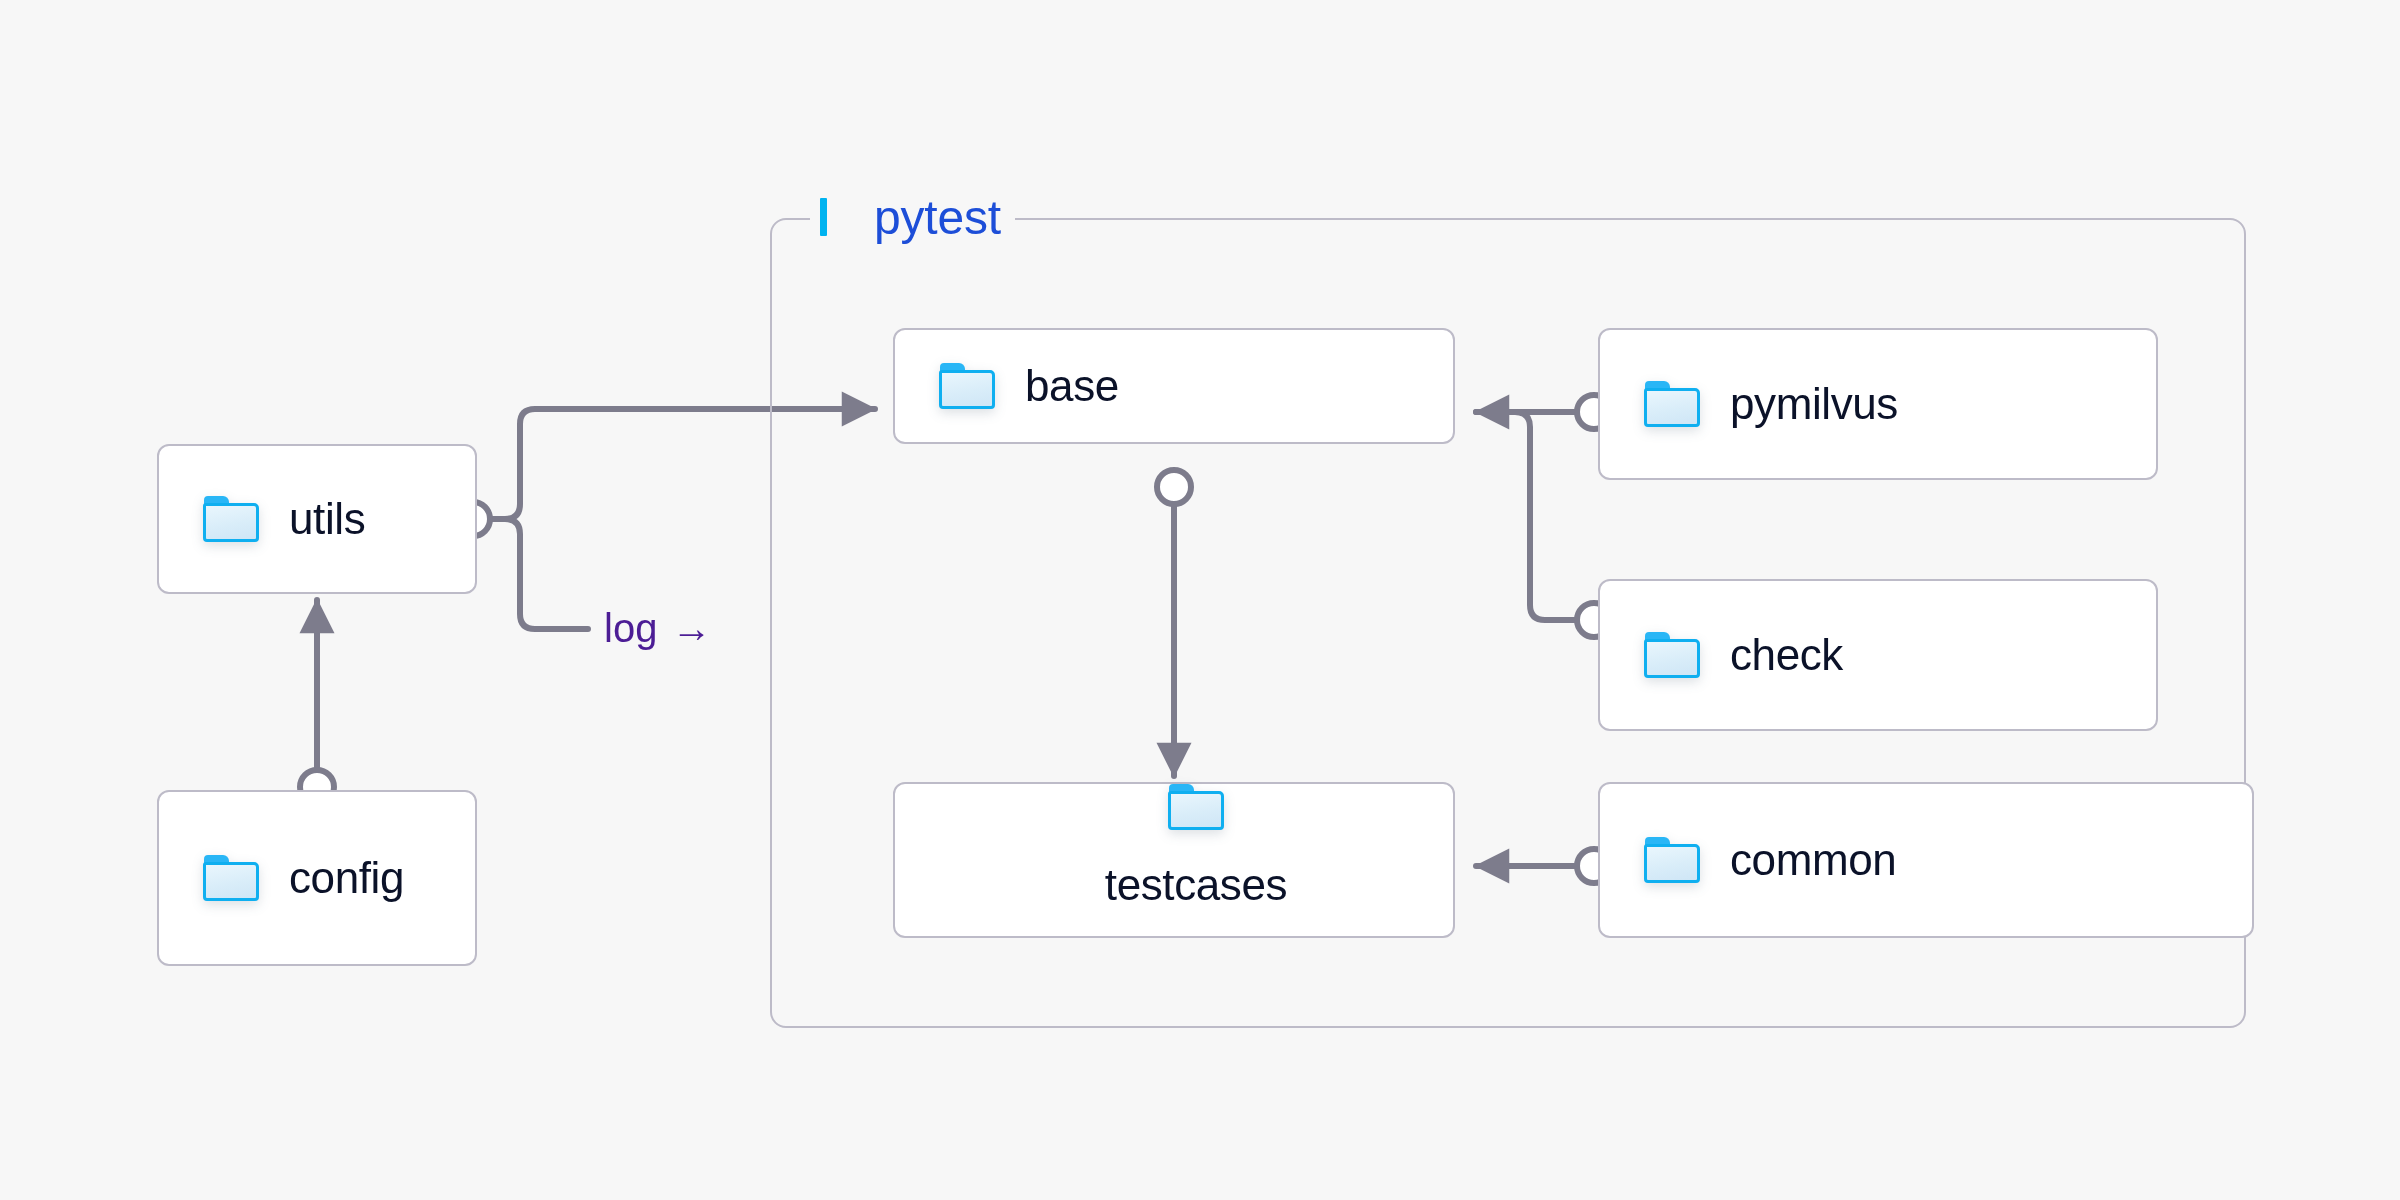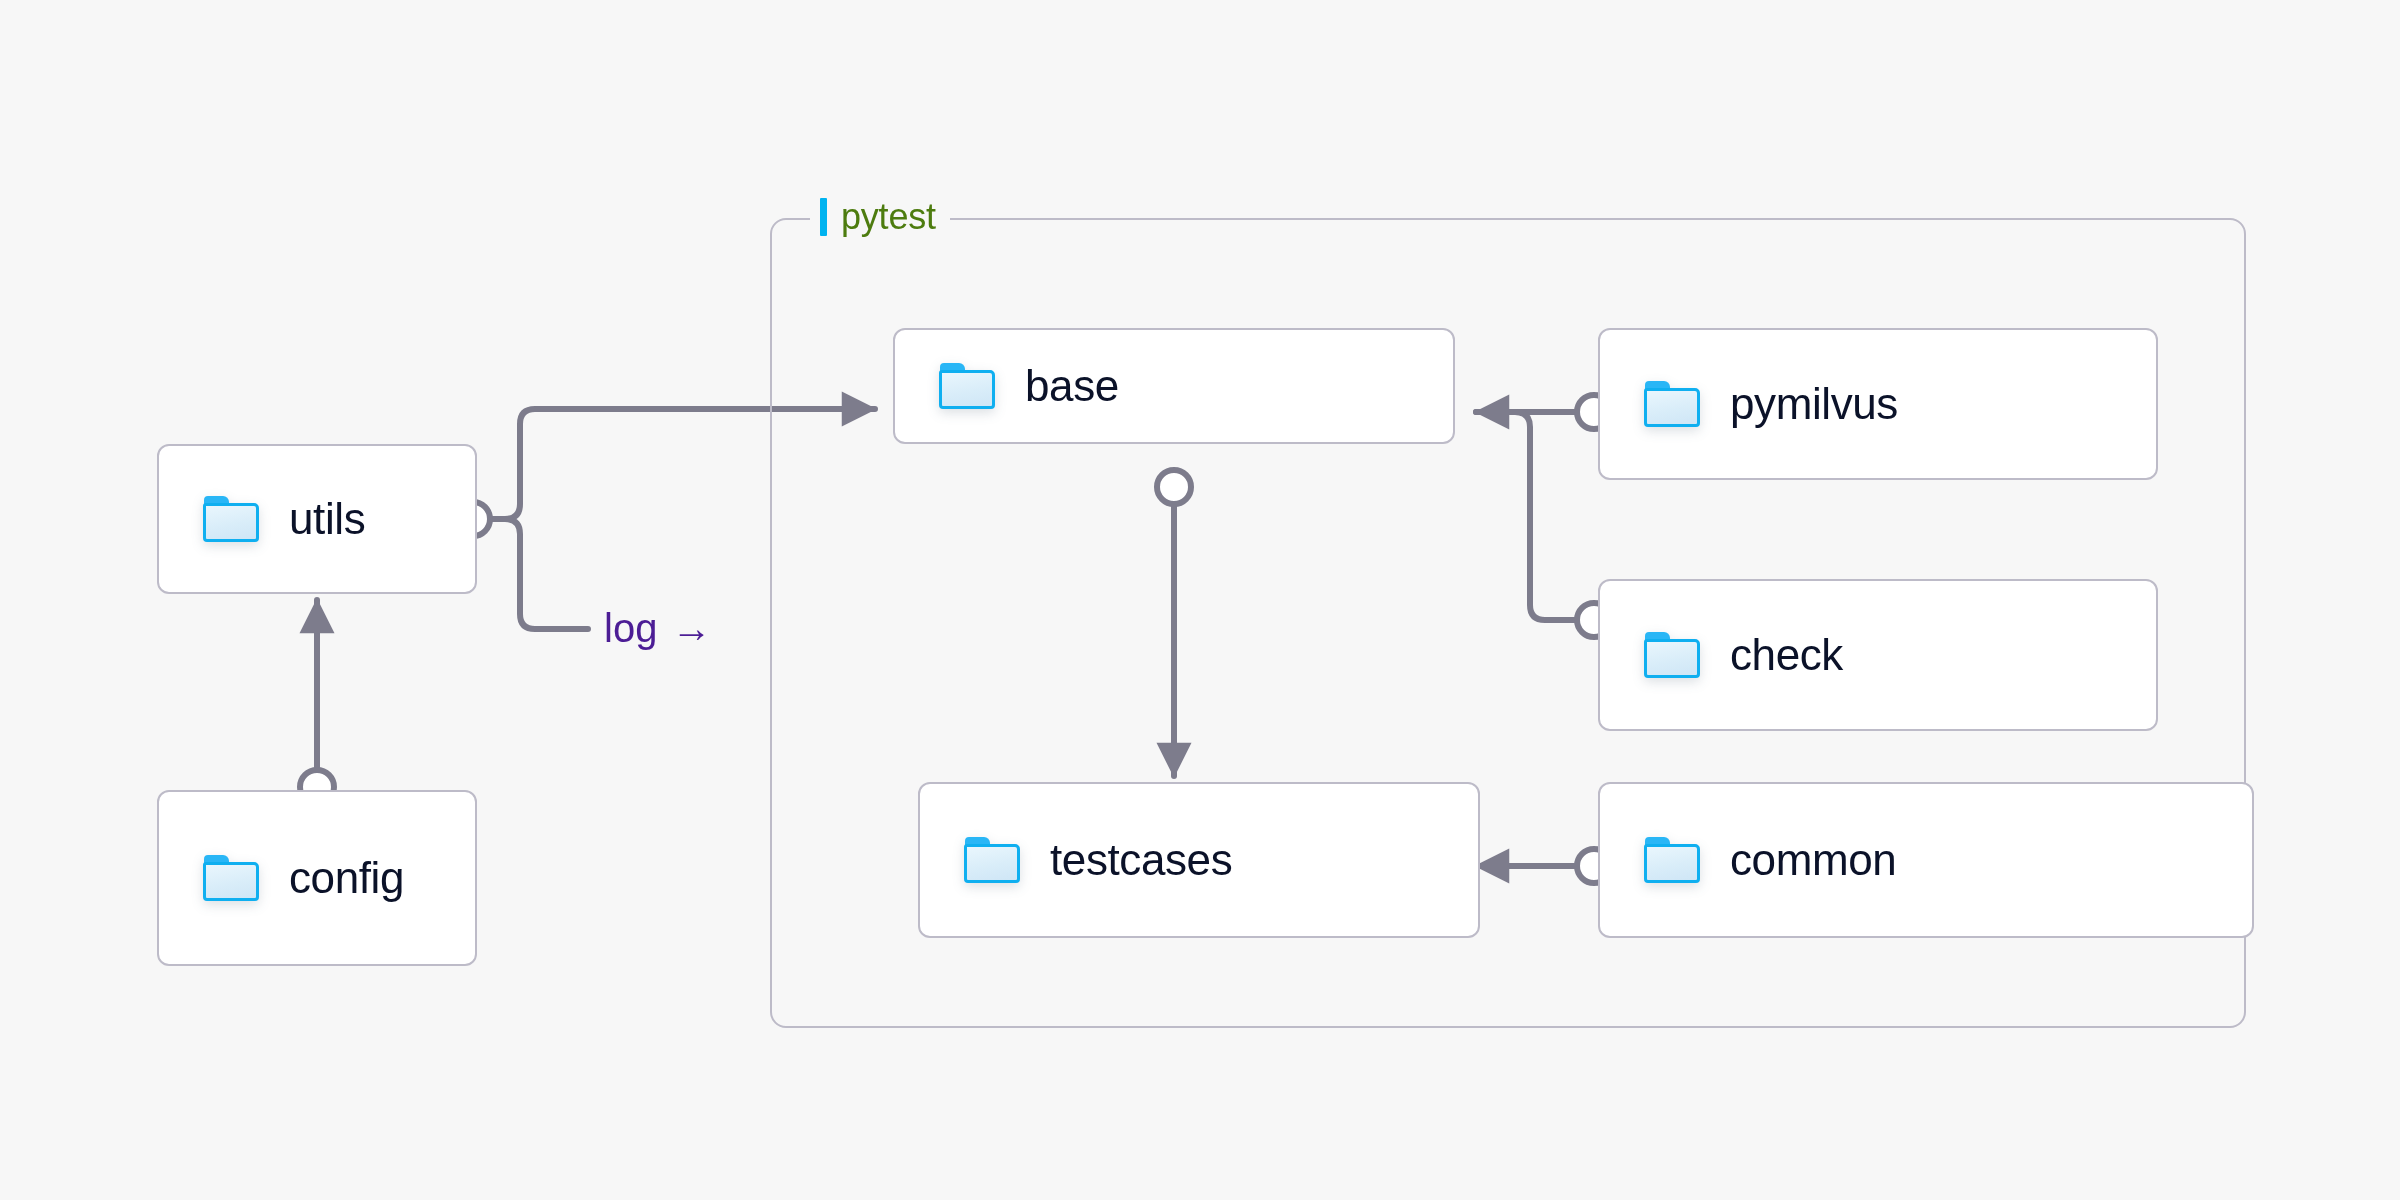--- a/index.html
+++ b/index.html
@@ -40,24 +40,25 @@
     height: 46px;
   }
   .group-accent {
     width: 7px;
     height: 38px;
     background: #00B3F0;
     border-radius: 1px;
     flex: none;
   }
   .group-title {
-    font-size: 36px;
-    color: #4d7c0f;
+    font-size: 48px;
+    color: #1d4ed8;
     letter-spacing: -0.2px;
     white-space: nowrap;
+    margin-left: 33px;
   }
 
   
   .node {
     position: absolute;
     border: 2px solid #BDBBC8;
     border-radius: 12px;
     background: #FFFFFF;
     display: flex;
     align-items: center;
@@ -182,21 +183,21 @@
   </div>
 
   <div class="node" style="left:893px; top:328px; width:562px; height:116px;">
     <span class="folder-icon">
       <span class="tab"></span>
         <span class="body"></span>
     </span>
     <span class="node-label">base</span>
   </div>
 
-  <div class="node" style="left:918px; top:782px; width:562px; height:156px;">
+  <div class="node" style="left:893px; top:782px; width:562px; height:156px;flex-direction:column;">
     <span class="folder-icon">
       <span class="tab"></span>
         <span class="body"></span>
     </span>
     <span class="node-label">testcases</span>
   </div>
 
   <div class="node" style="left:1598px; top:328px; width:560px; height:152px;">
     <span class="folder-icon">
       <span class="tab"></span>

